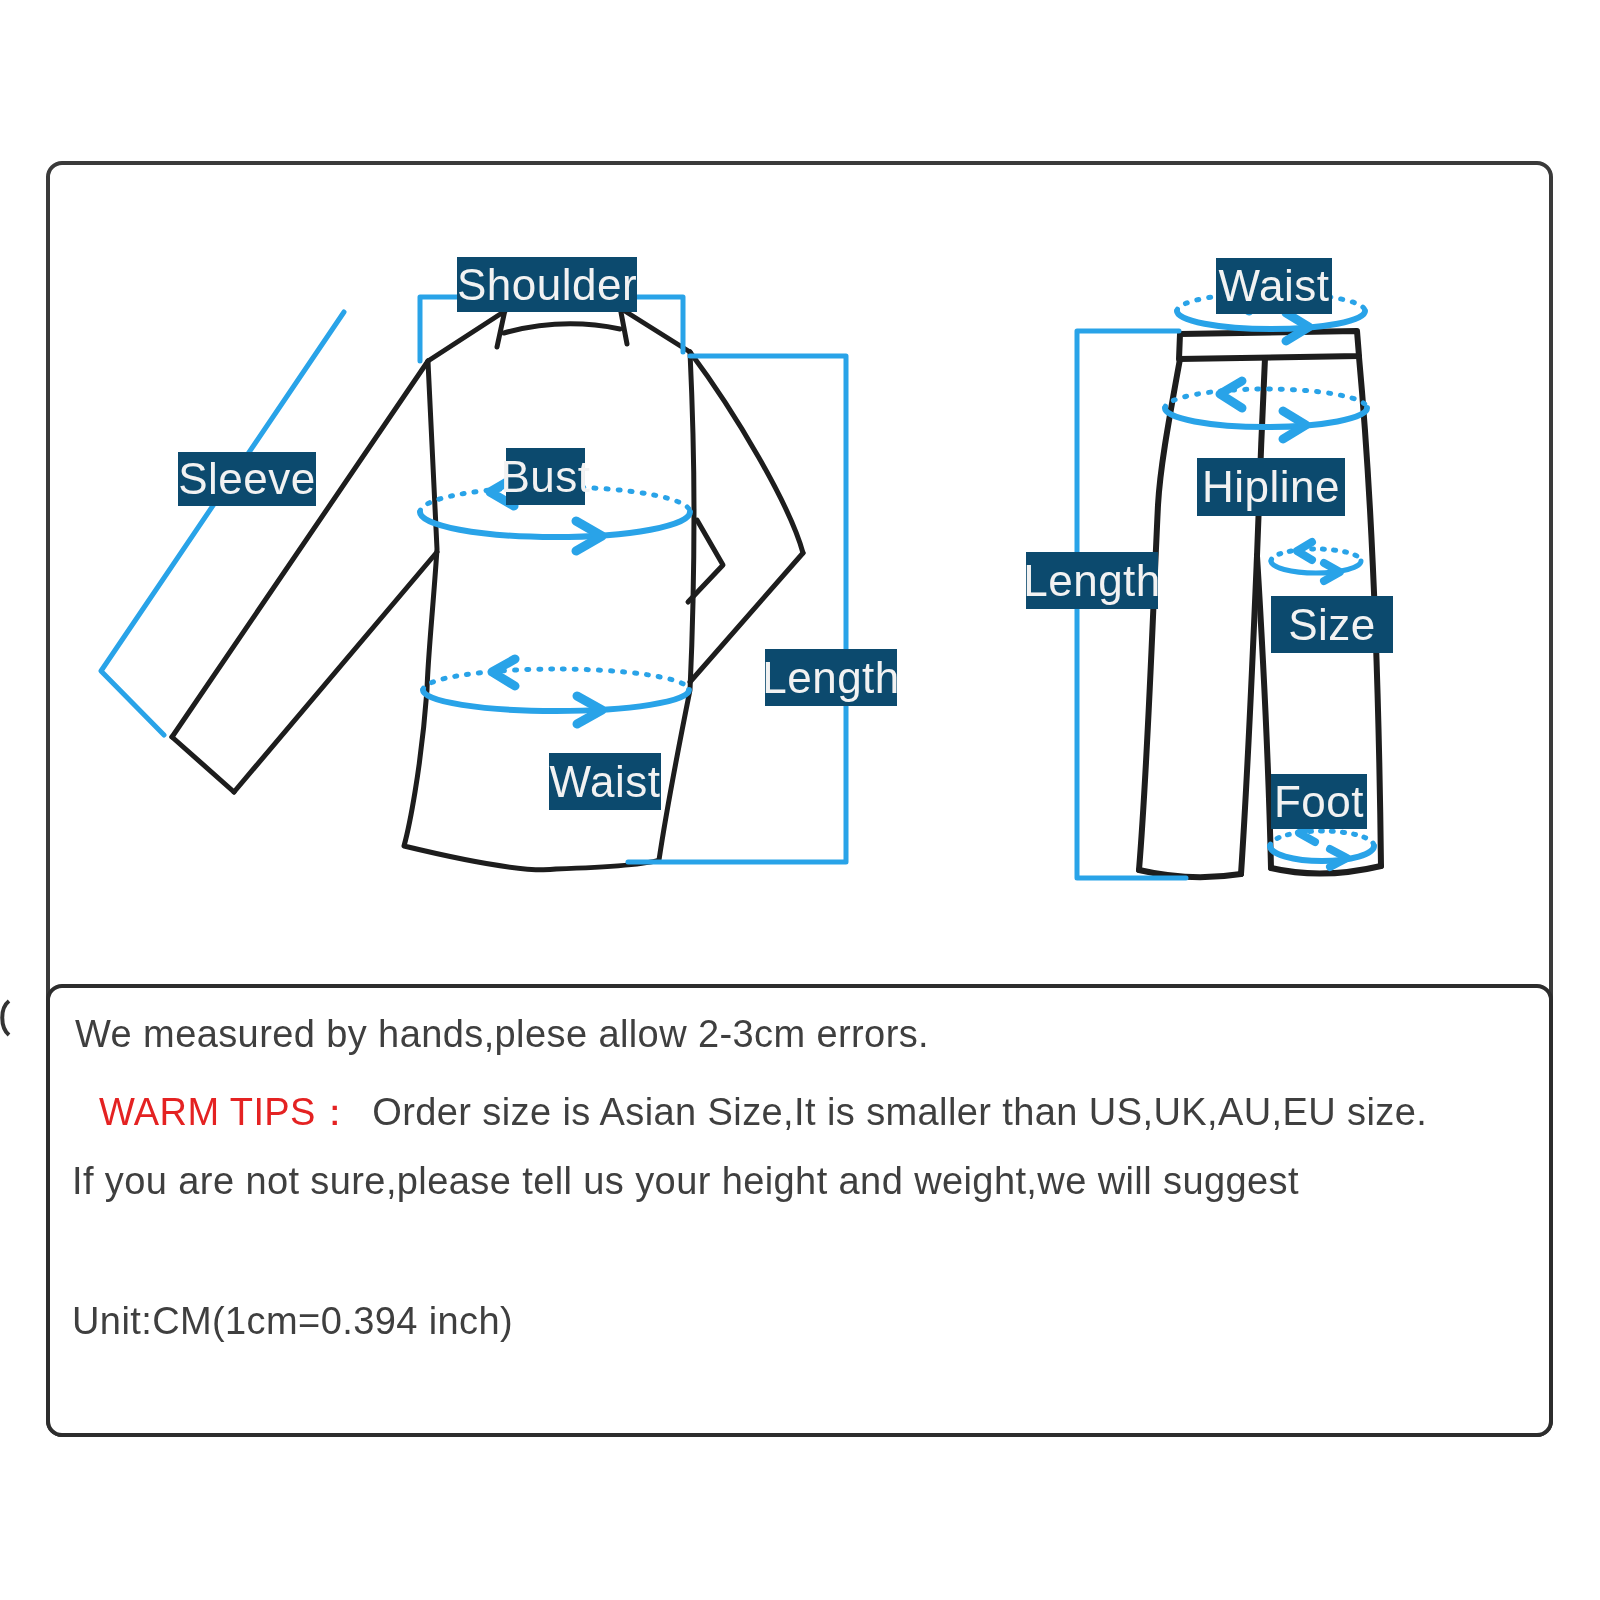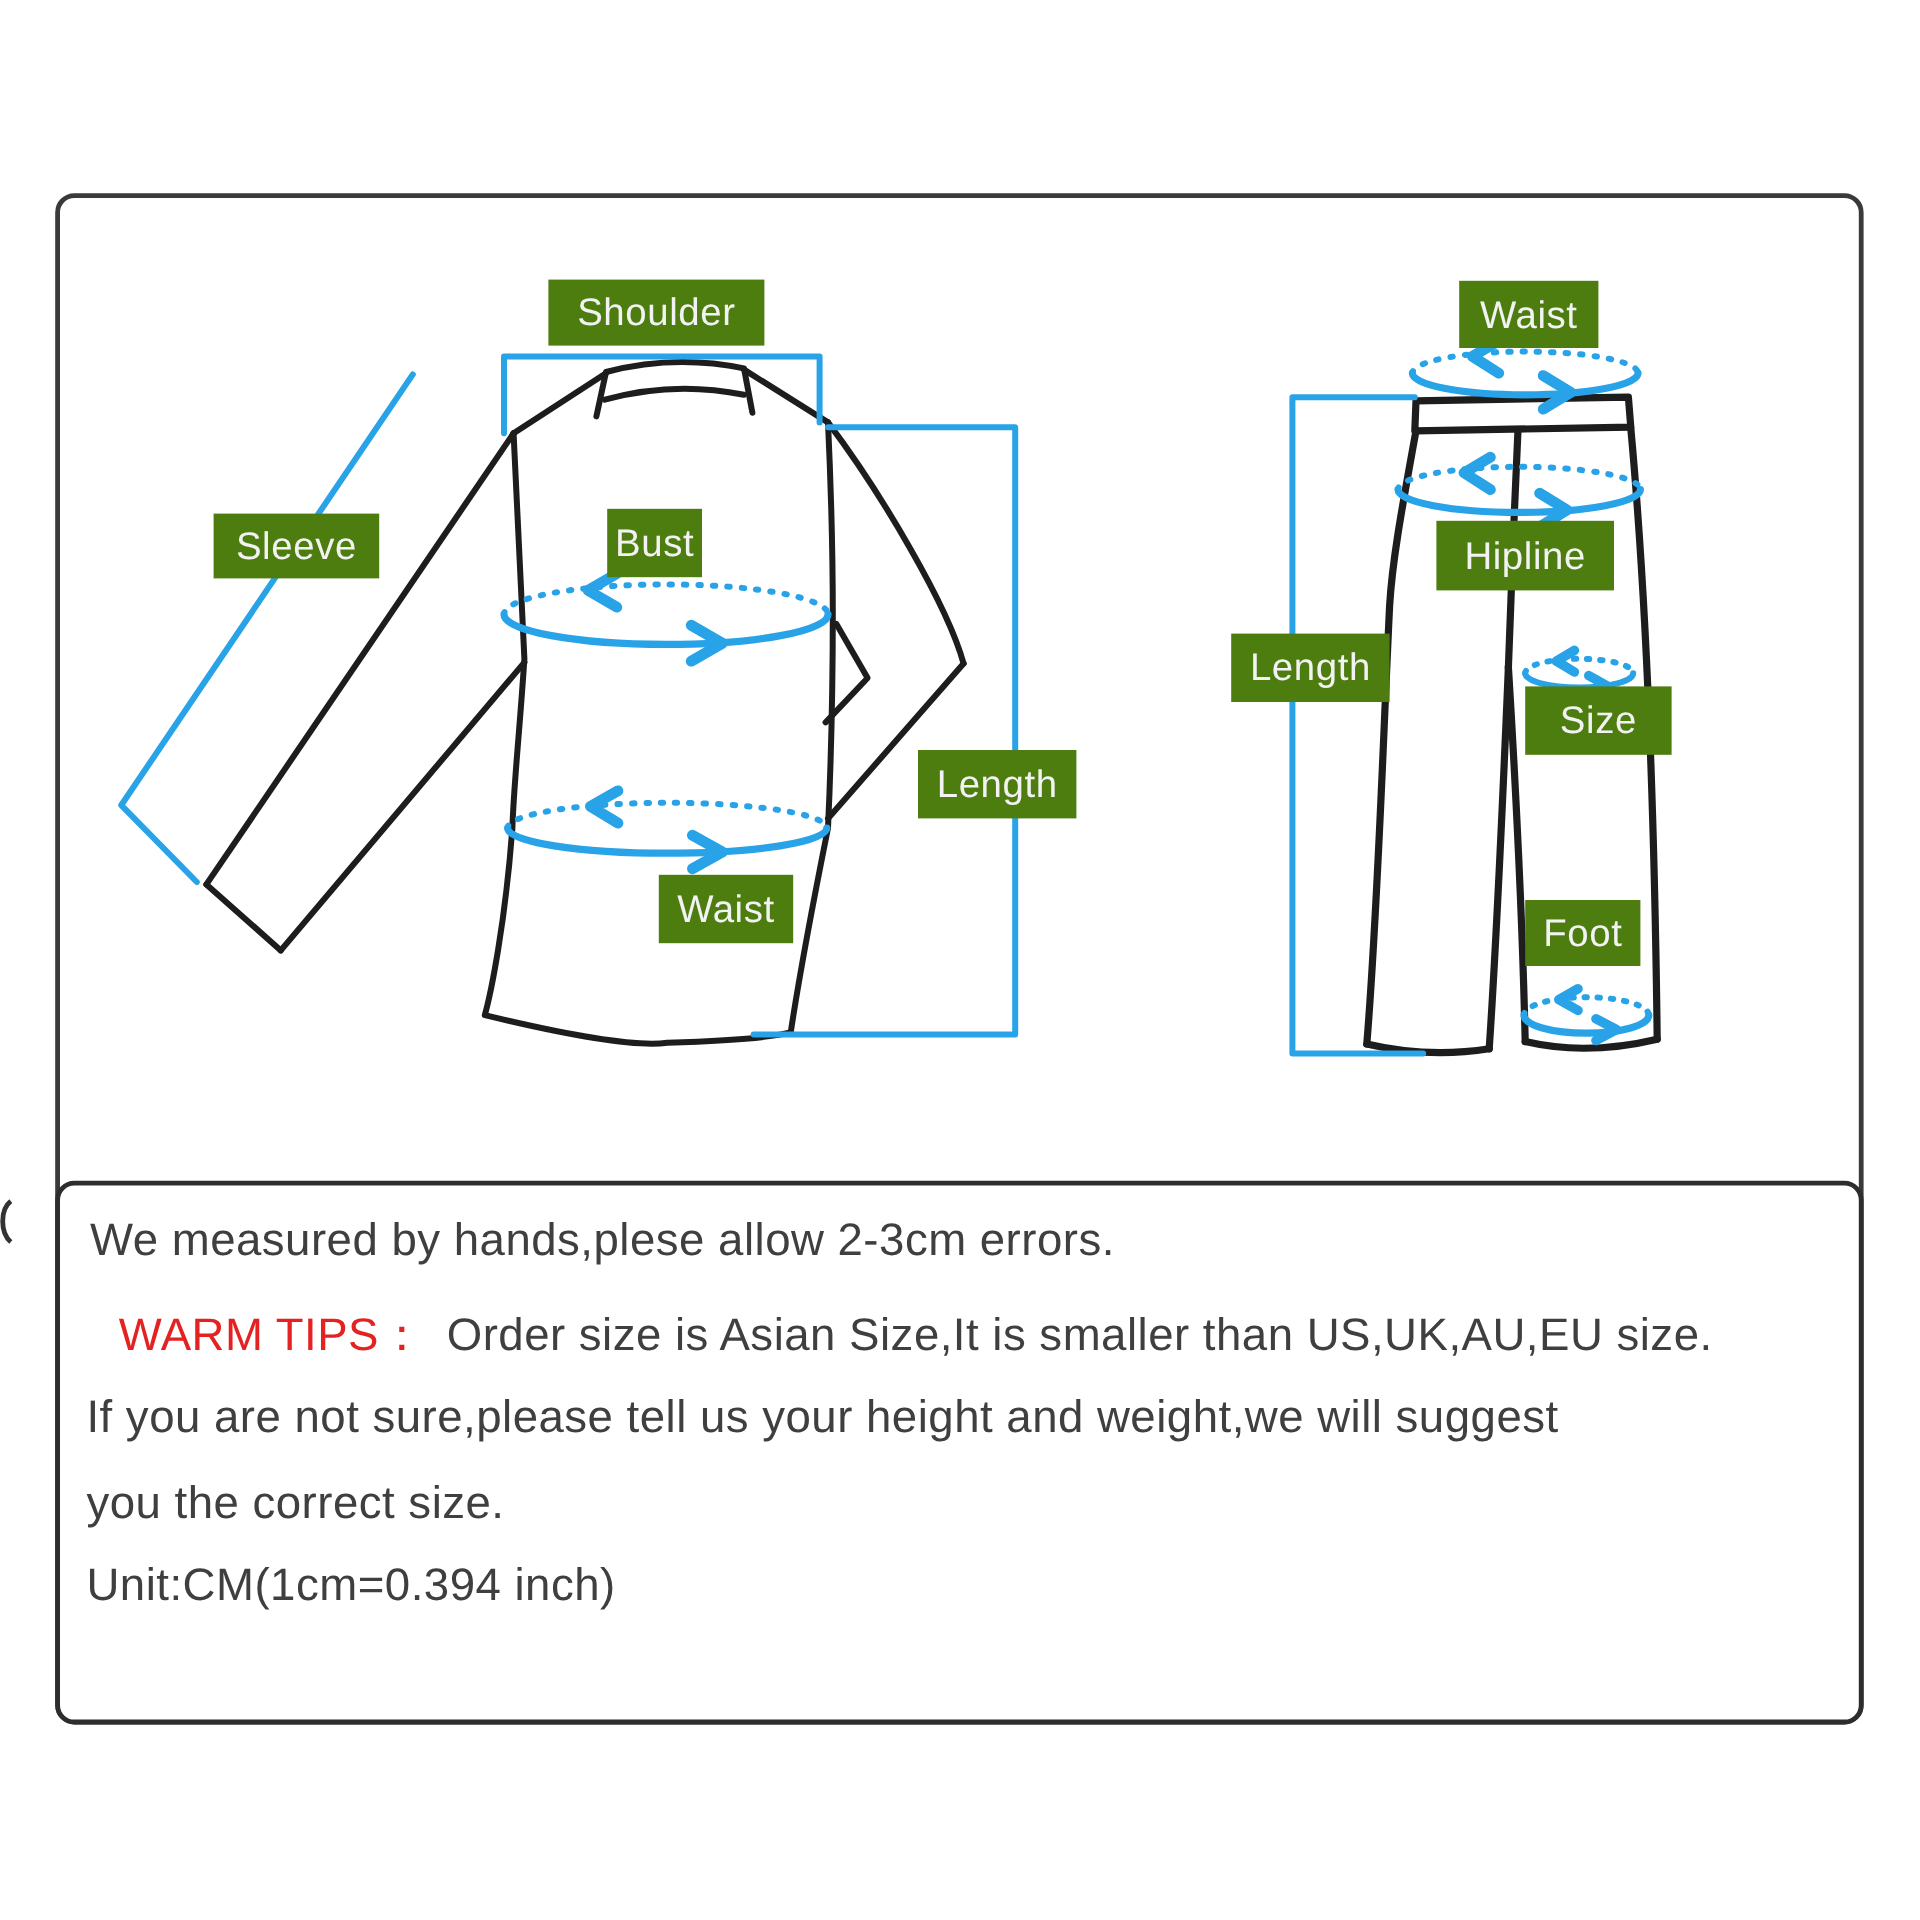--- a/index.html
+++ b/index.html
@@ -10,23 +10,23 @@
   .outer-box{
     position:absolute;left:46px;top:161px;width:1507px;height:1276px;
     border:4px solid #3a3a3a;border-radius:16px;box-sizing:border-box;background:transparent;
   }
   .notes-box{
     position:absolute;left:46px;top:984px;width:1507px;height:453px;
     border:4px solid #2d2d2d;border-radius:16px;box-sizing:border-box;background:#ffffff;
   }
   svg.diagram{position:absolute;left:0;top:0;}
   .tag{
-    position:absolute;background:#4d7c0f;color:#f2f2f2;
+    position:absolute;background:#0c4a6e;color:#f2f2f2;
     display:flex;align-items:center;justify-content:center;
-    font-size:32px;letter-spacing:0.5px;
+    font-size:44px;letter-spacing:0.5px;margin-top:24px;
   }
   .note-line{
     position:absolute;font-size:38px;color:#3f3f3f;letter-spacing:0.4px;white-space:nowrap;
   }
   .warm{color:#e42222;margin-right:18px;margin-left:24px;}
 </style>
 </head>
 <body>
 
 <div class="stage">
@@ -123,17 +123,16 @@
   <div class="notes-box"></div>
 
   <div class="note-line" style="left:75px;top:1013px;">We measured by hands,plese allow 2-3cm errors.</div>
 
   <div class="note-line" style="left:75px;top:1087px;">
     <span class="warm">WARM TIPS：</span><span>Order size is Asian Size,It is smaller than US,UK,AU,EU size.</span>
   </div>
 
   <div class="note-line" style="left:72px;top:1160px;">If you are not sure,please tell us your height and weight,we will suggest</div>
 
-  <div class="note-line" style="left:72px;top:1232px;">you the correct size.</div>
 
   <div class="note-line" style="left:72px;top:1300px;">Unit:CM(1cm=0.394 inch)</div>
 
 </div>
 
 </body></html>

